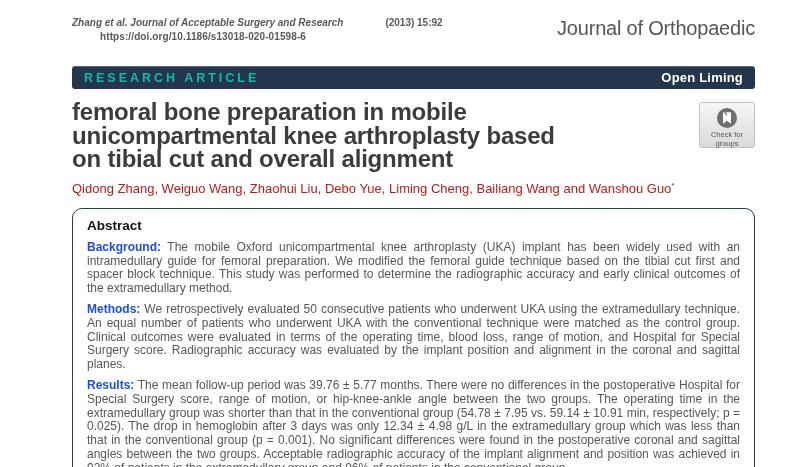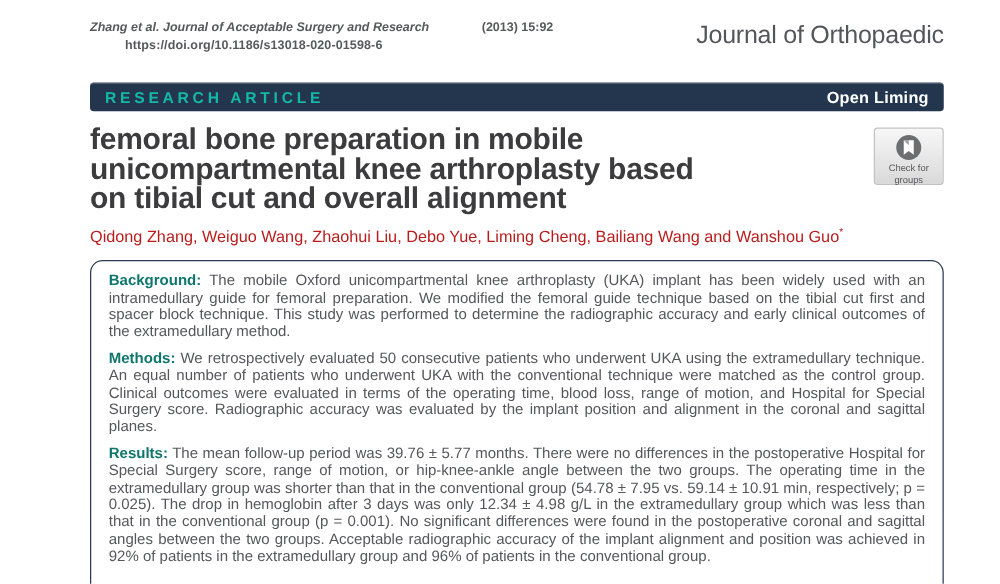--- a/index.html
+++ b/index.html
@@ -62,21 +62,21 @@
     padding: 9px 14px 10px;
     height: 320px; 
     box-sizing: border-box;
   }
   .abstract h2 { margin: 0 0 8px; font-size: 13.5px; color: #141414; font-weight: 700; }
   .abstract p {
     margin: 0 0 7px;
     font-size: 12px; line-height: 13.8px;
     color: #56575b; text-align: justify;
   }
-  .abstract p b { color: #0f766e; }
+  .abstract p b { color: #1d4ed8; }
 </style>
 </head>
 <body>
 
 <div class="page">
 
   <header class="hdr">
     <div class="hdr-left">
       <div>
         <span class="cite-journal">Zhang et al. Journal of Acceptable Surgery and Research</span><span class="cite-issue">(2013) 15:92</span>
@@ -112,20 +112,21 @@
         <div>groups</div>
       </div>
     </div>
   </div>
 
   <div class="authors">
     <span>Qidong Zhang, Weiguo Wang, Zhaohui Liu, Debo Yue, Liming Cheng, Bailiang Wang and Wanshou Guo</span><sup>*</sup>
   </div>
 
   <section class="abstract">
+    <h2>Abstract</h2>
     <p>
       <b>Background:</b> <span>The mobile Oxford unicompartmental knee arthroplasty (UKA) implant has been widely used with an intramedullary guide for femoral preparation. We modified the femoral guide technique based on the tibial cut first and spacer block technique. This study was performed to determine the radiographic accuracy and early clinical outcomes of the extramedullary method.</span>
     </p>
     <p>
       <b>Methods:</b> <span>We retrospectively evaluated 50 consecutive patients who underwent UKA using the extramedullary technique. An equal number of patients who underwent UKA with the conventional technique were matched as the control group. Clinical outcomes were evaluated in terms of the operating time, blood loss, range of motion, and Hospital for Special Surgery score. Radiographic accuracy was evaluated by the implant position and alignment in the coronal and sagittal planes.</span>
     </p>
     <p>
       <b>Results:</b> <span>The mean follow-up period was 39.76 ± 5.77 months. There were no differences in the postoperative Hospital for Special Surgery score, range of motion, or hip-knee-ankle angle between the two groups. The operating time in the extramedullary group was shorter than that in the conventional group (54.78 ± 7.95 vs. 59.14 ± 10.91 min, respectively; p = 0.025). The drop in hemoglobin after 3 days was only 12.34 ± 4.98 g/L in the extramedullary group which was less than that in the conventional group (p = 0.001). No significant differences were found in the postoperative coronal and sagittal angles between the two groups. Acceptable radiographic accuracy of the implant alignment and position was achieved in 92% of patients in the extramedullary group and 96% of patients in the conventional group.</span>
     </p>
 

